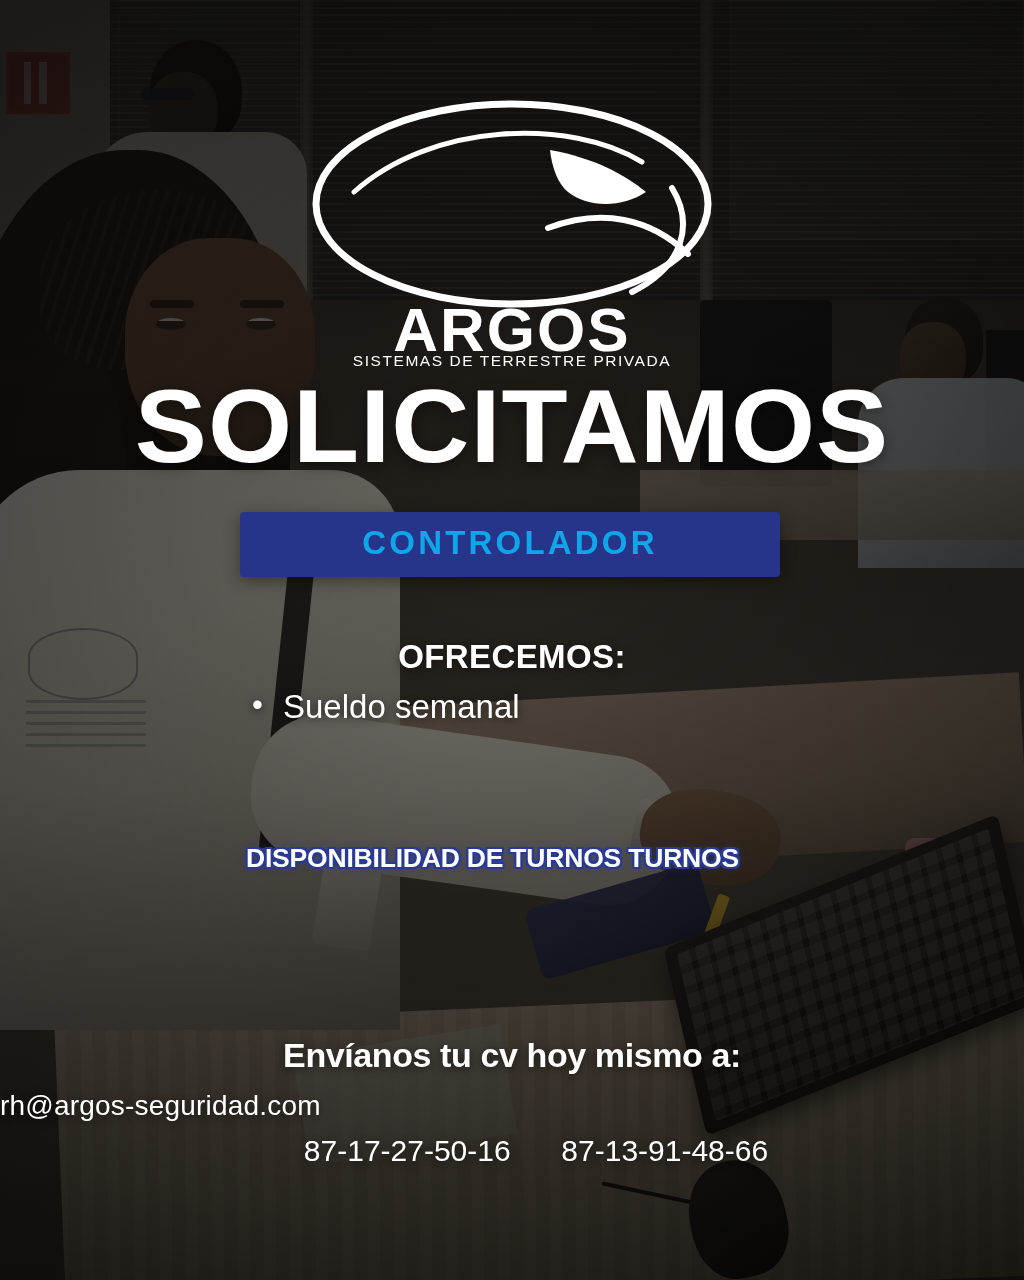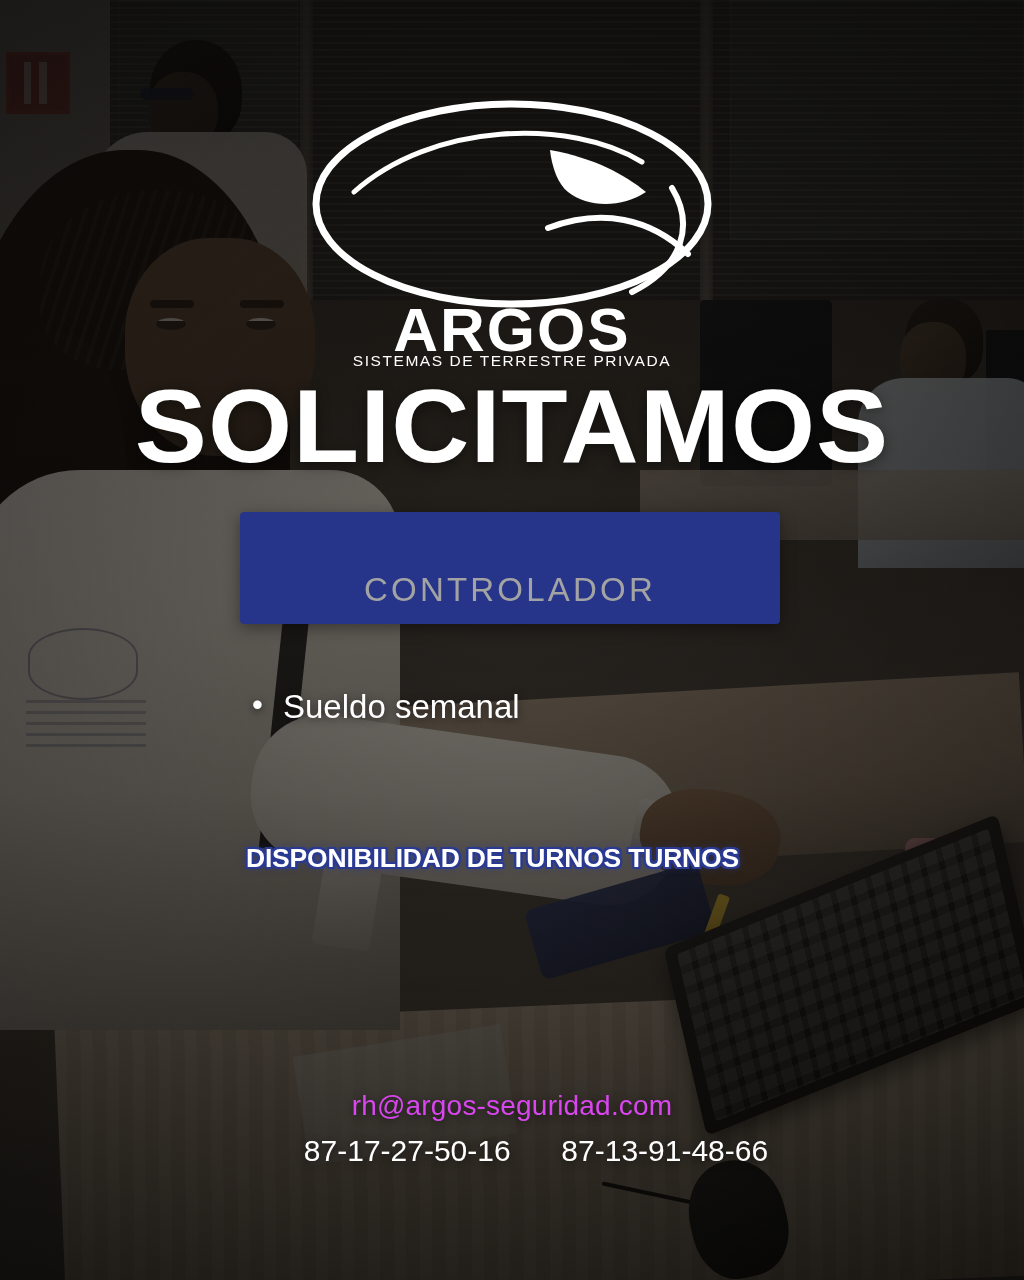--- a/index.html
+++ b/index.html
@@ -321,22 +321,22 @@
   
   .banner{
     position:absolute; left:240px; top:512px;
     width:540px; padding:12px 0 16px;
     background:#26358a;
     border-radius:4px;
     text-align:center;
     box-shadow:0 4px 16px rgba(0,0,0,.40);
   }
   .banner-l1, .banner-l2{
-    color:#a3a3a3; font-weight:400; font-size:33px;
-    letter-spacing:3.2px; line-height:1.13;margin-top:47px;
+    color:#0ea5e9; font-weight:700; font-size:33px;
+    letter-spacing:3.2px; line-height:1.13;
   }
 
   
   .offers-title{
     position:absolute; left:0; right:0; top:638px;
     text-align:center;
     color:#fff; font-size:33px; font-weight:700;
     letter-spacing:.4px;
     text-shadow:0 2px 8px rgba(0,0,0,.5);
   }
@@ -370,22 +370,22 @@
   
   .cv-line{
     position:absolute; left:0; right:0; top:1036px;
     text-align:center;
     color:#fff; font-size:34px; font-weight:700;
     letter-spacing:-.4px;
     text-shadow:0 2px 9px rgba(0,0,0,.55);
   }
   .email{
     position:absolute; left:0; right:0; top:1090px;
-    text-align:center;
-    color:#d946ef; font-size:28px; font-weight:400;
+    text-align:left;
+    color:#ffffff; font-size:28px; font-weight:400;
     letter-spacing:.2px;
     text-shadow:0 2px 9px rgba(0,0,0,.55);
   }
   .phones{
     position:absolute; left:0; right:0; top:1134px;
     text-align:center;
     color:#fff; font-size:30px; font-weight:400;
     text-shadow:0 2px 9px rgba(0,0,0,.55);
     padding-left:48px;
   }
@@ -464,26 +464,28 @@
       <div class="logo-name">ARGOS</div>
       <div class="logo-tag">SISTEMAS DE TERRESTRE PRIVADA</div>
     </div>
 
     <div class="headline">SOLICITAMOS</div>
 
     <div class="banner">
       <div class="banner-l1">CONTROLADOR</div>
     </div>
 
+    <div class="offers-title">OFRECEMOS:</div>
     <ul class="offers-list">
       <li>Sueldo semanal</li>
     </ul>
 
     <div class="availability">DISPONIBILIDAD DE TURNOS TURNOS</div>
 
+    <div class="cv-line">Envíanos tu cv hoy mismo a:</div>
     <div class="email">rh@argos-seguridad.com</div>
     <div class="phones">
       <span>87-17-27-50-16</span>
       <span class="phone-gap"></span>
       <span>87-13-91-48-66</span>
     </div>
 
   </div>
 </div>
 

